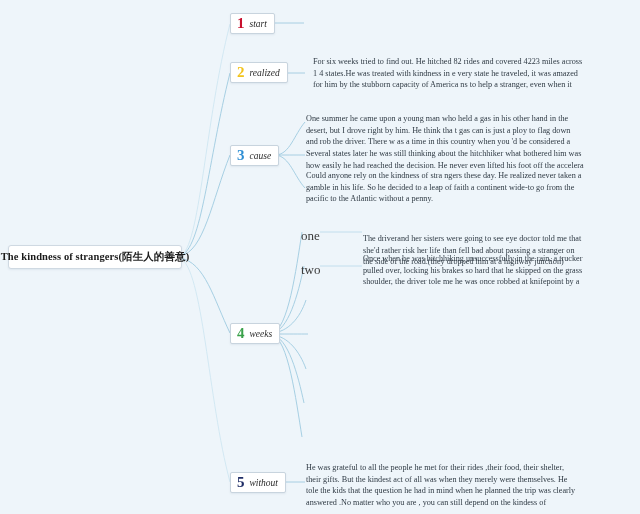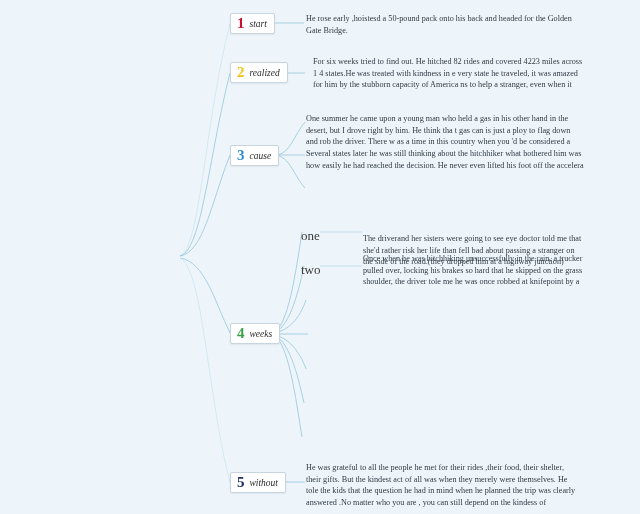--- a/index.html
+++ b/index.html
@@ -145,39 +145,42 @@
       <path d="M272,335 C288,337 298,375 304,403"></path>
       <path d="M272,335 C288,338 296,400 302,437"></path>
     </g>
 
     <g fill="none" stroke="#bcdcec" stroke-width="0.9">
       <path d="M320,232 L362,232"></path>
       <path d="M320,266 L362,266"></path>
     </g>
   </svg>
 
+  <div class="root-node">
+    <span class="root-label">The kindness of strangers(陌生人的善意)</span>
+  </div>
 
   <div class="branch-node" style="left:230px; top:13px;">
     <span class="branch-num" style="color:#c8102e;">1</span>
     <span class="branch-text">start</span>
   </div>
-  <div class="text-block" style="left:306px; top:13px; width:272px; height:24px;">He rose early ,hoistesd a 50-pound pack onto his back and headed for the Golden Gate Bridge.</div>
 
   <div class="branch-node" style="left:230px; top:62px;">
     <span class="branch-num" style="color:#f2c31c;">2</span>
     <span class="branch-text">realized</span>
   </div>
   <div class="text-block" style="left:313px; top:56px; width:272px; height:36px;">For six weeks tried to find out. He hitched 82 rides and covered 4223 miles across 1 4 states.He was treated with kindness in e very state he traveled, it was amazed for him by the stubborn capacity of America ns to help a stranger, even when it seeme d to run contrary to their own interest.</div>
 
   <div class="branch-node" style="left:230px; top:145px;">
     <span class="branch-num" style="color:#2f8fd4;">3</span>
     <span class="branch-text">cause</span>
   </div>
   <div class="text-block" style="left:306px; top:113px; width:278px; height:36px;">One summer he came upon a young man who held a gas in his other hand in the desert, but I drove right by him. He think tha t gas can is just a ploy to flag down and rob the driver. There w as a time in this country when you 'd be considered a jerk if yo u passed by somebody in need.</div>
   <div class="text-block" style="left:306px; top:148px; width:278px; height:24px;">Several states later he was still thinking about the hitchhiker what bothered him was how easily he had reached the decision. He never even lifted his foot off the accelera tor.</div>
+  <div class="text-block" style="left:306px; top:170px; width:278px; height:36px;">Could anyone rely on the kindness of stra ngers these day. He realized never taken a gamble in his life. So he decided to a leap of faith a continent wide-to go from the pacific to the Atlantic without a penny.</div>
 
   <div class="branch-node" style="left:230px; top:323px;">
     <span class="branch-num" style="color:#3aa14a;">4</span>
     <span class="branch-text">weeks</span>
   </div>
 
   <div class="sub-node" style="left:301px; top:228px;">one</div>
   <div class="text-block" style="left:363px; top:233px; width:222px; height:36px;">The driverand her sisters were going to see eye doctor told me that she'd rather risk her life than fell bad about passing a stranger on the side of the road.(they dropped him at a highway junction)</div>
 
   <div class="sub-node" style="left:301px; top:262px;text-align:right;">two</div>

